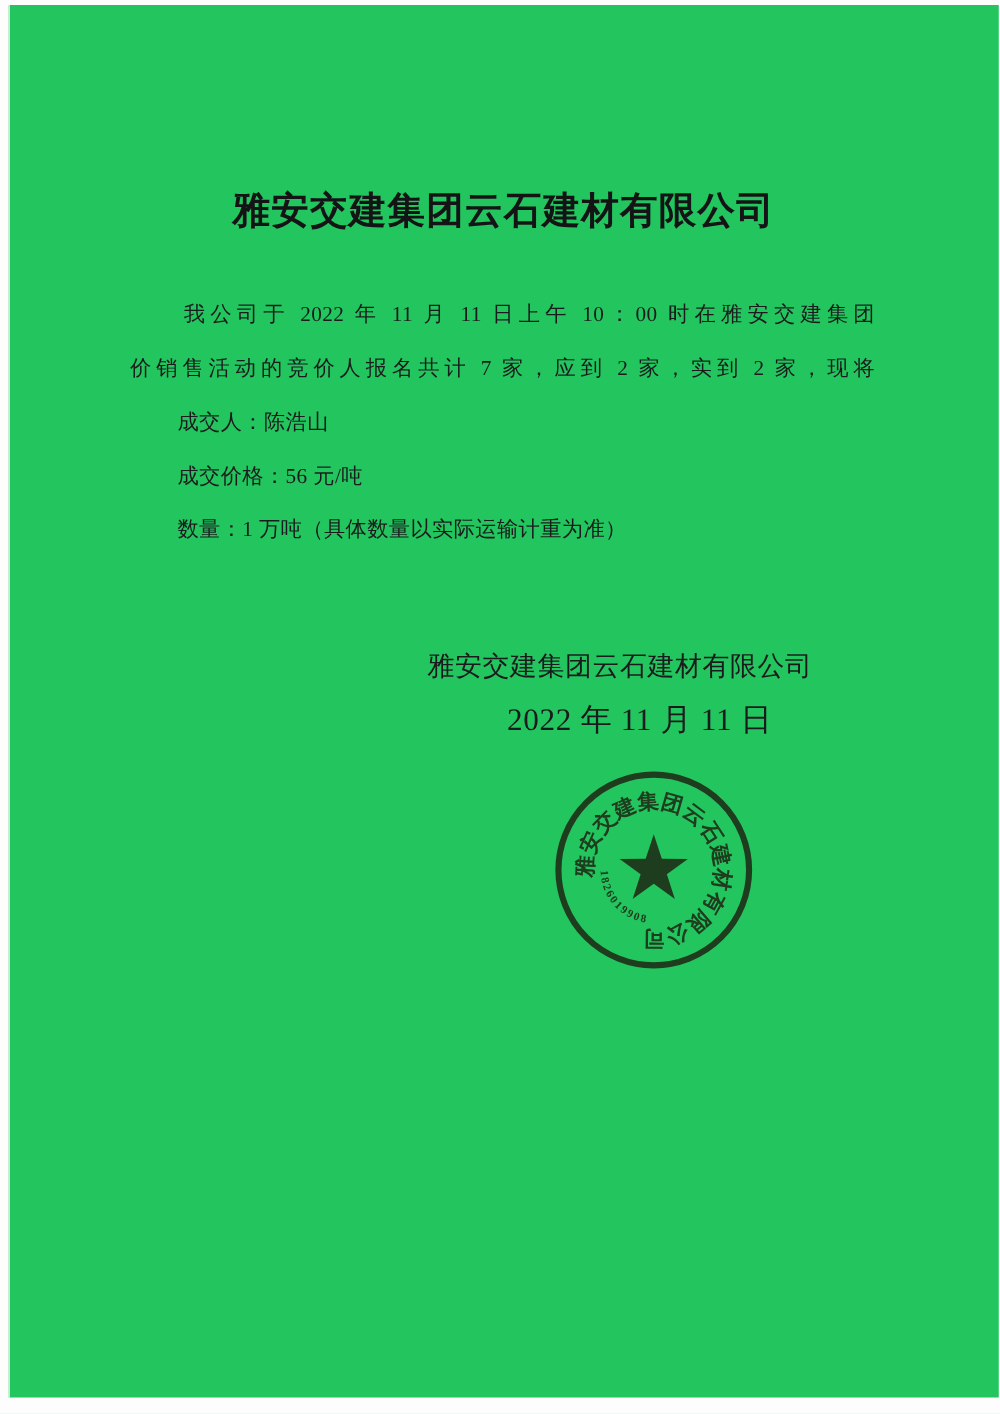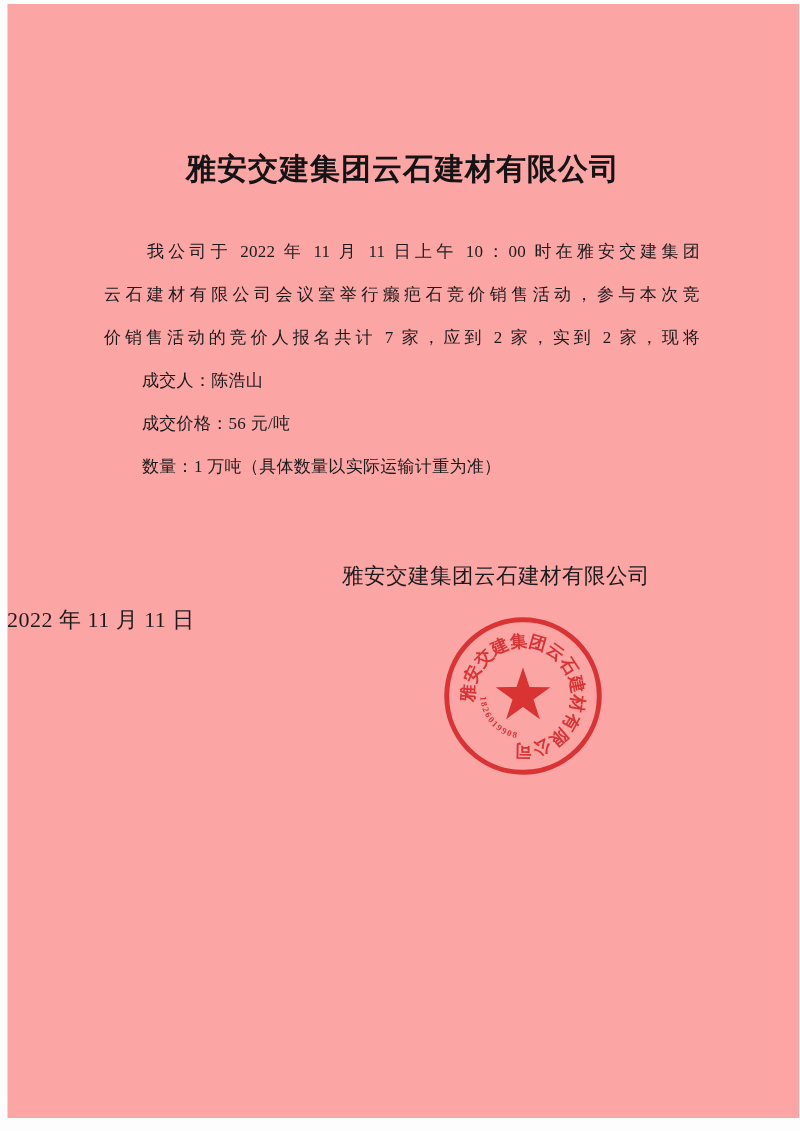--- a/index.html
+++ b/index.html
@@ -3,21 +3,21 @@
 <meta charset="utf-8">
 <style>
   html,body { margin:0; padding:0; }
   body {
     width:800px; height:1131px; position:relative;
     background:#fdfdfe; overflow:hidden;
     font-family:"Liberation Serif","DejaVu Serif",serif;
   }
   .scan-page {
     position:absolute; left:7px; top:4px; right:1px; bottom:13px;
-    background:#fca5a5; color:#1b1b1d;
+    background:#22c55e; color:#1b1b1d;
     box-sizing:border-box; padding-top:142px;
     box-shadow: inset 1px 0 0 #dcdce4;
   }
   .doc-title1, .doc-title2 {
     margin:0; text-align:center; font-weight:bold;
     font-size:30px; line-height:46px; letter-spacing:1px; color:#141416;
   }
   .body-text {
     margin:38px 0 0 97px; width:596px;
     font-size:17px; line-height:43px; letter-spacing:0.3px;
@@ -25,39 +25,38 @@
   .body-text p { margin:0; }
   .jline { text-align:justify; text-align-last:justify; }
   .indent { text-indent:43px; }
   .result-line { padding-left:38px; }
   .signature { margin-top:67px; }
   .sig-company {
     text-align:right; margin-right:149px;
     font-size:21.5px; line-height:43px; letter-spacing:0.5px;
   }
   .sig-date {
-    text-align:left; 
-    font-size:22px; line-height:43px; letter-spacing:0.5px;
+    text-align:right; margin-right:181px;
+    font-size:25px; line-height:43px; letter-spacing:0.5px;
   }
   .seal {
     position:absolute; left:434px; top:610px; width:164px; height:164px;
     mix-blend-mode:multiply; opacity:0.9; pointer-events:none;
   }
   .seal svg text { font-family:"Liberation Serif","DejaVu Serif",serif; }
 </style>
 </head>
 <body>
 
 <div class="scan-page">
 
   <h1 class="doc-title1">雅安交建集团云石建材有限公司</h1>
 
   <div class="body-text">
     <p class="jline indent">我公司于 2022 年 11 月 11 日上午 10：00 时在雅安交建集团</p>
-    <p class="jline">云石建材有限公司会议室举行癞疤石竞价销售活动，参与本次竞</p>
     <p class="jline">价销售活动的竞价人报名共计 7 家，应到 2 家，实到 2 家，现将</p>
     <p class="result-line">成交人：陈浩山</p>
     <p class="result-line">成交价格：56 元/吨</p>
     <p class="result-line">数量：1 万吨（具体数量以实际运输计重为准）</p>
   </div>
 
   <div class="signature">
     <div class="sig-company">雅安交建集团云石建材有限公司</div>
     <div class="sig-date">2022 年 11 月 11 日</div>
   </div>

